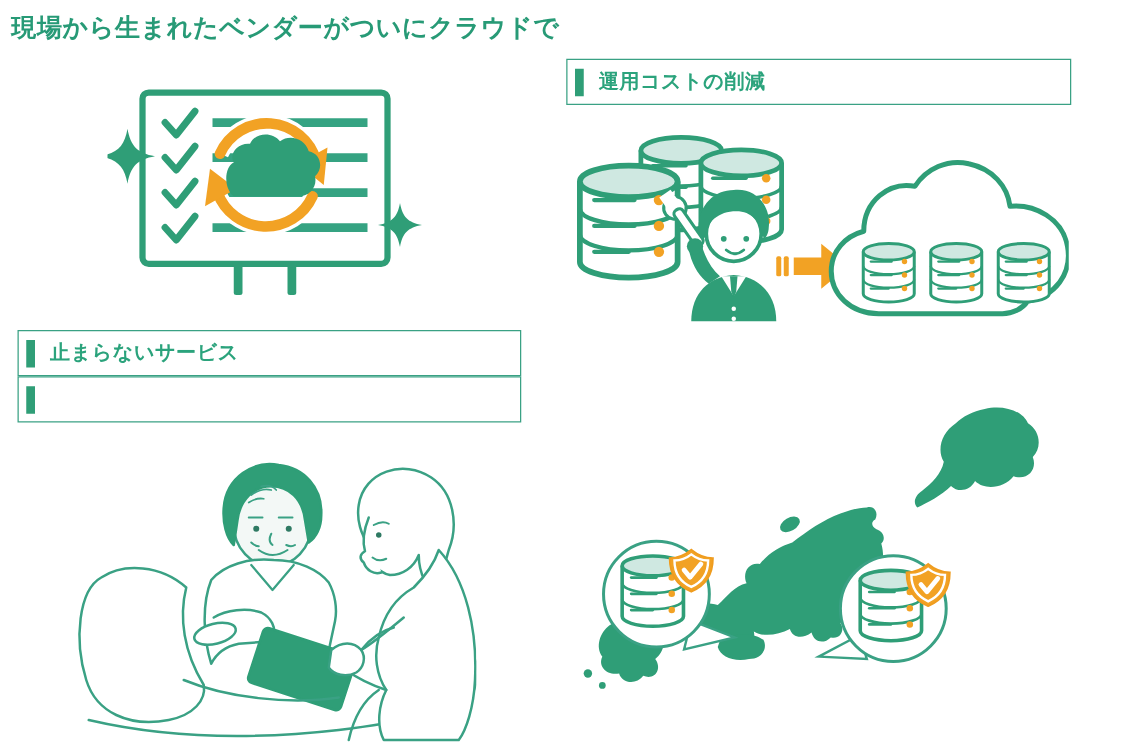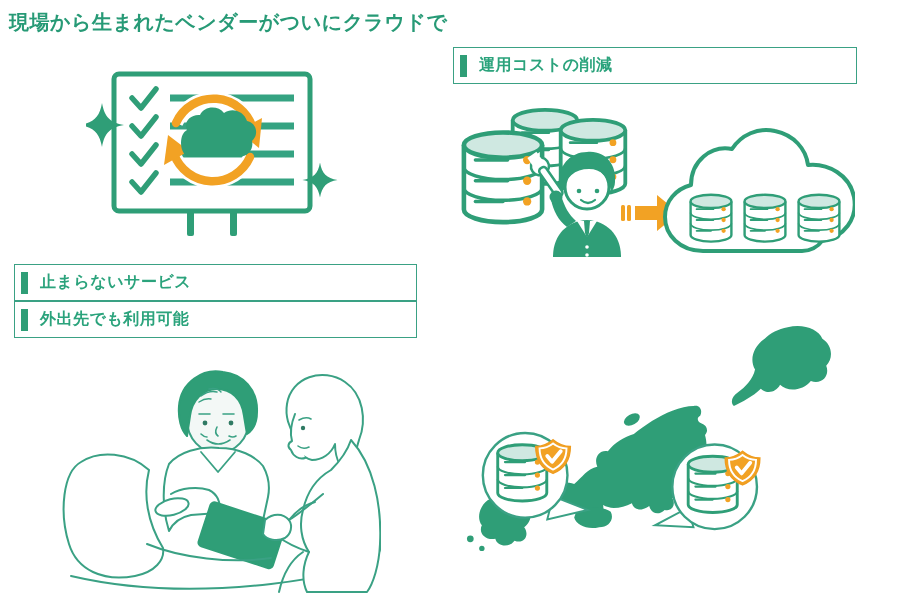--- a/index.html
+++ b/index.html
@@ -142,21 +142,20 @@
             <use href="#db3" transform="translate(286,88) scale(0.6)"></use>
             <use href="#db3" transform="translate(340,88) scale(0.6)"></use>
           </g>
         </svg>
       </div>
     </section>
 
     <section class="feature row2">
       <div class="feature-head">
         <span class="accent"></span>
-        <h2>外出先でも利用可能</h2>
       </div>
       <div class="feature-art">
         <svg width="330" height="250" viewBox="0 0 330 250" fill="none" stroke="#3aa184" stroke-width="2" stroke-linecap="round" stroke-linejoin="round">
 
           <g>
             <path d="M30,118 C12,128 8,168 18,200 C26,226 52,238 84,232 C104,228 114,216 112,204
                      C96,178 92,150 98,126 C78,108 48,106 30,118 Z" fill="#fff"></path>
             <path d="M20,232 C80,246 150,248 220,240 C270,234 306,226 324,214"></path>
             <path d="M306,170 C324,168 334,184 330,202 C326,220 312,228 300,224" fill="#fff"></path>
           </g>

